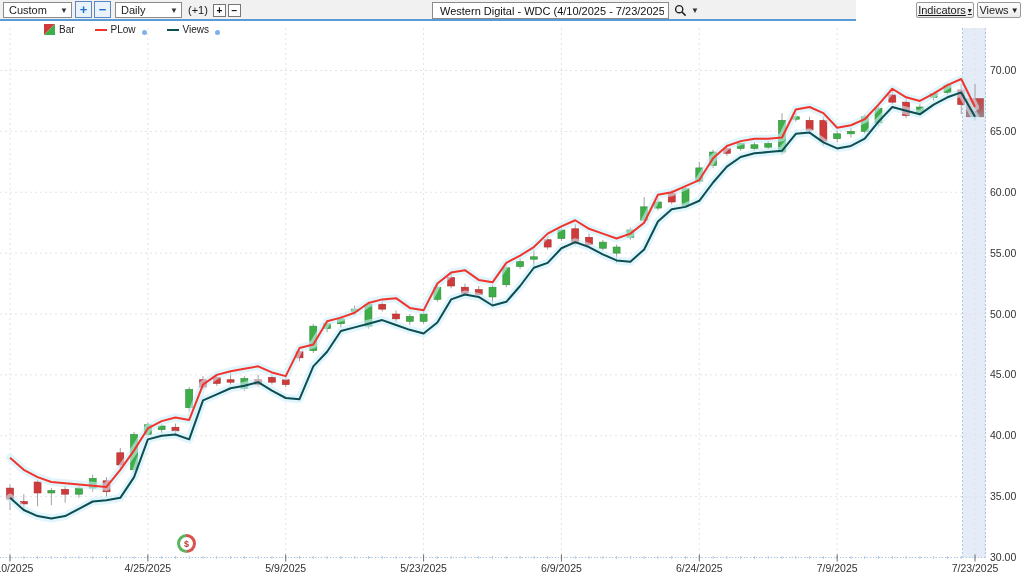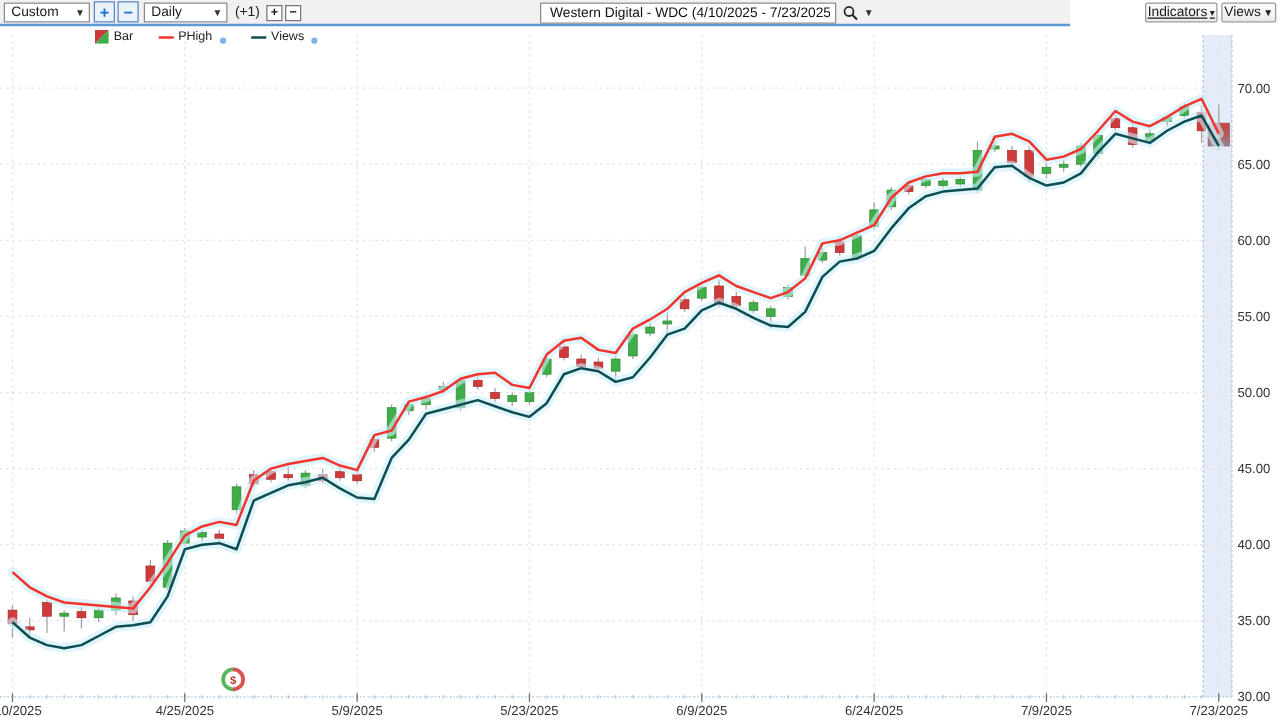--- a/index.html
+++ b/index.html
@@ -24,21 +24,21 @@
                   border:1px solid #8a8a8a; background:#fff; font-size:11px; color:#111;
                   padding:0 4px 0 7px; font-family:"Liberation Sans", sans-serif; }
   #search-wrap { position:absolute; left:674px; top:3px; height:15px; display:flex; align-items:center; }
   #search-caret { font-size:8px; color:#333; margin-left:4px; }
   .tbbtn { background:linear-gradient(#fefefe,#ebebeb); border:1px solid #999; border-radius:2px;
            padding:0 5px; justify-content:center; gap:2px; }
   .tbbtn .carat { font-size:8px; color:#222; }
 
   
   #legend { position:absolute; left:44px; top:23px; height:13px; display:flex;
-            align-items:center; gap:6px; z-index:4; font-size:10px; color:#222;margin-left:32px; }
+            align-items:center; gap:6px; z-index:4; font-size:10px; color:#222; }
   .lgitem { display:flex; align-items:center; gap:4px; margin-right:14px; }
   .dash { width:12px; height:0; border-top:2px solid #000; }
   .lgdot { width:5px; height:5px; border-radius:50%; background:#7fb3e8; margin-left:2px; margin-top:6px; }
 
   
   #chart-svg { position:absolute; left:0; top:0; z-index:1; }
 
   
   #currency-badge { position:absolute; left:177px; top:534px; width:19px; height:19px;
                     border-radius:50%; z-index:3;
@@ -97,21 +97,21 @@
   <div id="legend">
     <div class="lgitem">
       <svg width="11" height="11" viewBox="0 0 11 11">
         <polygon points="0,0 11,0 0,11" fill="#cf3b3b"></polygon>
         <polygon points="11,0 11,11 0,11" fill="#3fae49"></polygon>
       </svg>
       <span>Bar</span>
     </div>
     <div class="lgitem">
       <span class="dash" style="border-color:#f1342c"></span>
-      <span>PHigh</span>
+      <span>PLow</span>
       <span class="lgdot"></span>
     </div>
     <div class="lgitem">
       <span class="dash" style="border-color:#0c4e52"></span>
       <span>Views</span>
       <span class="lgdot"></span>
     </div>
   </div>
 
   <svg id="chart-svg" width="1024" height="581">

